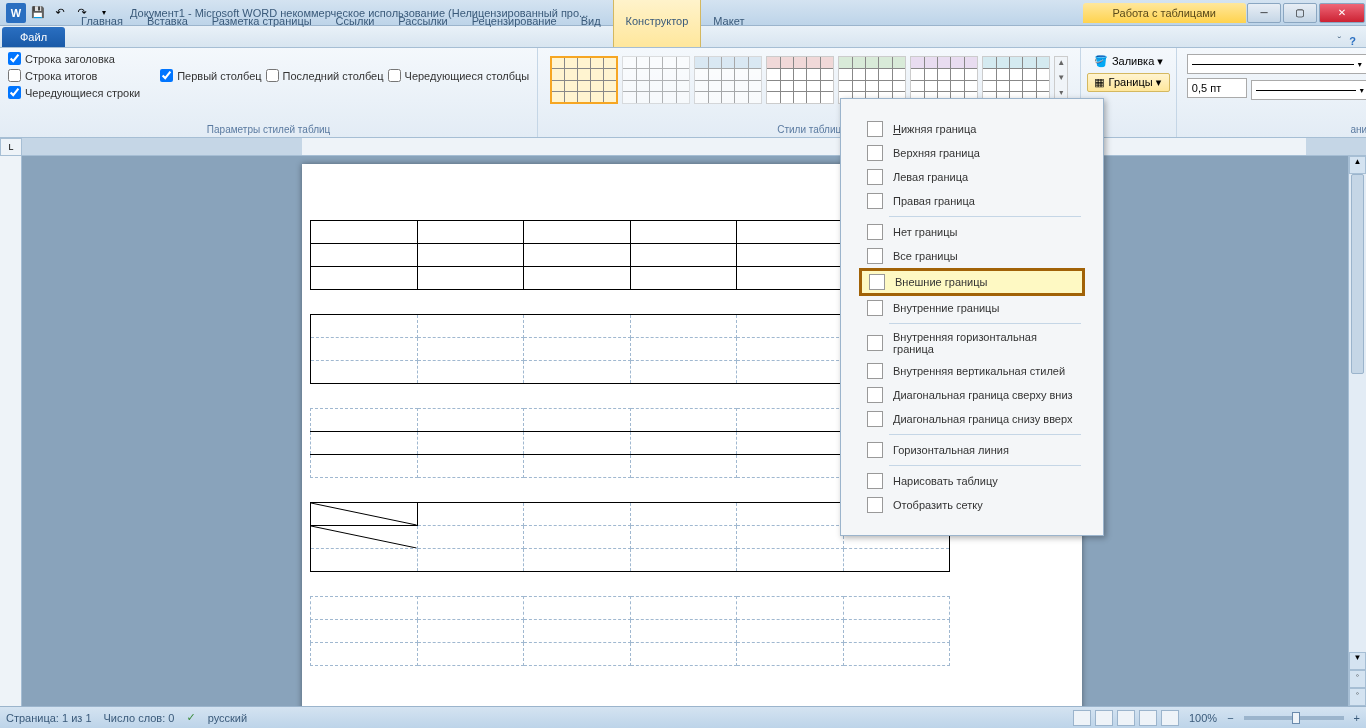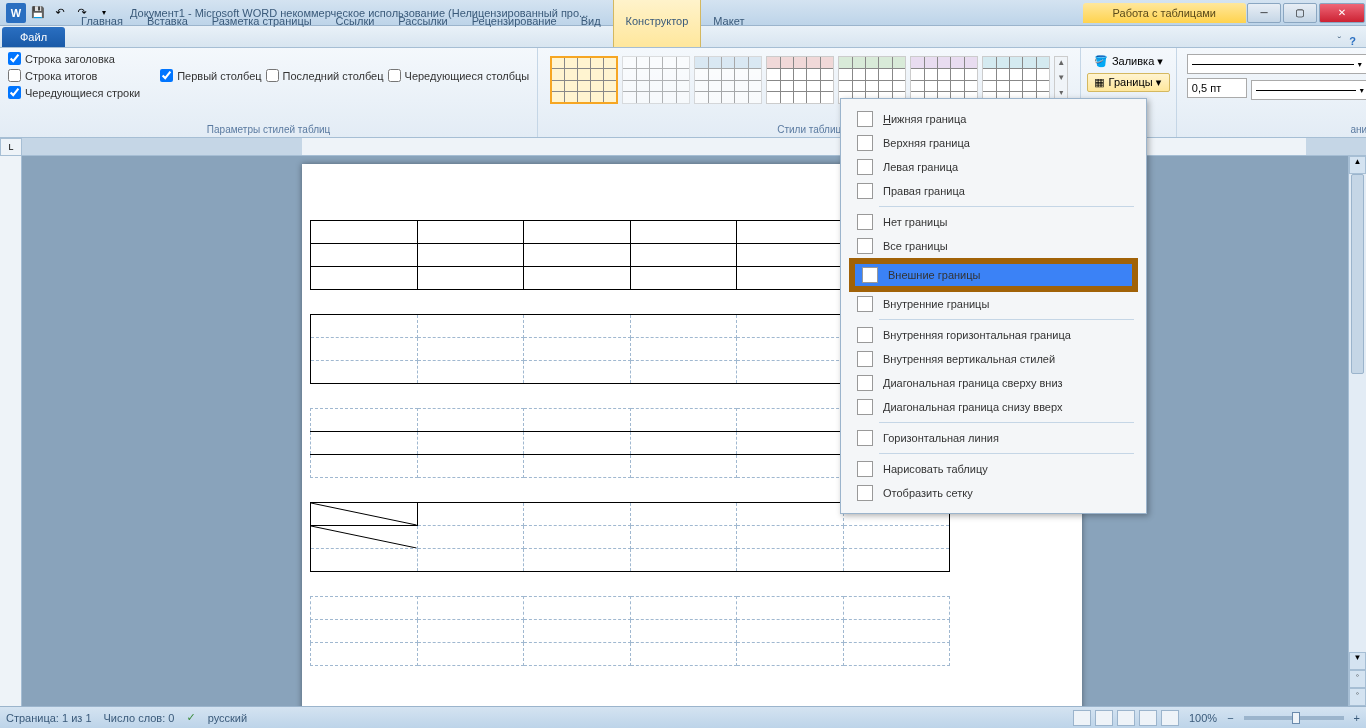--- a/index.html
+++ b/index.html
@@ -64,23 +64,23 @@
 .page { position:absolute; left:280px; top:8px; width:780px; height:900px; background:#fff; box-shadow:0 0 6px rgba(0,0,0,.4); padding:50px 0 0 0; }
 .tbl { border-collapse:collapse; margin:6px 0 24px 0; width:640px; margin-left:8px; }
 .tbl td { border:1px solid #000; height:23px; width:106px; }
 .tbl.dashed td { border:1px dashed #a0b8d0; }
 .tbl.mixed td { border-left:1px dashed #a0b8d0; border-right:1px dashed #a0b8d0; border-top:1px solid #000; border-bottom:1px solid #000; }
 .tbl.mixed tr:first-child td { border-top:1px dashed #a0b8d0; }
 .tbl.mixed tr:last-child td { border-bottom:1px dashed #a0b8d0; }
 .move-handle { position:absolute; left:280px; top:42px; width:14px; height:14px; border:1px solid #888; background:#fff; display:flex; align-items:center; justify-content:center; font-size:10px; color:#888; }
 
 
-.dropdown { position:absolute; left:840px; top:98px; width:307px; background:#f4f6f8; border:1px solid #9bb4cc; box-shadow:2px 2px 6px rgba(0,0,0,.3); padding:8px; z-index:100; }
+.dropdown { position:absolute; left:840px; top:98px; width:264px; background:#f4f6f8; border:1px solid #9bb4cc; box-shadow:2px 2px 6px rgba(0,0,0,.3); padding:18px; z-index:100; }
 .dd-item { display:flex; align-items:center; gap:10px; padding:4px 8px; color:#333; cursor:pointer; }
-.dd-item.sel { background:#3b82f6; border:6px solid #a16207; padding:3px 7px; }
+.dd-item.sel { background:#fef9c3; border:3px solid #a16207; padding:3px 7px; }
 .dd-ico { width:16px; height:16px; border:1px solid #999; background:#fff; flex-shrink:0; position:relative; }
 .dd-sep { height:1px; background:#c5d6e6; margin:3px 4px 3px 30px; }
 .u { text-decoration:underline; }
 
 
 .statusbar { position:absolute; left:0; right:0; bottom:0; height:22px; background:linear-gradient(#d4e3f1,#bdd4e9); border-top:1px solid #9bb4cc; display:flex; align-items:center; padding:0 6px; color:#3a5a7a; gap:12px; }
 .sb-right { margin-left:auto; display:flex; align-items:center; gap:4px; }
 .view-btn { width:18px; height:16px; border:1px solid #9bb4cc; background:#eef3f8; }
 .zoom-slider { width:100px; height:4px; background:#9bb4cc; position:relative; margin:0 6px; }
 .zoom-thumb { position:absolute; left:48px; top:-4px; width:8px; height:12px; background:#eef3f8; border:1px solid #6a8aac; }

